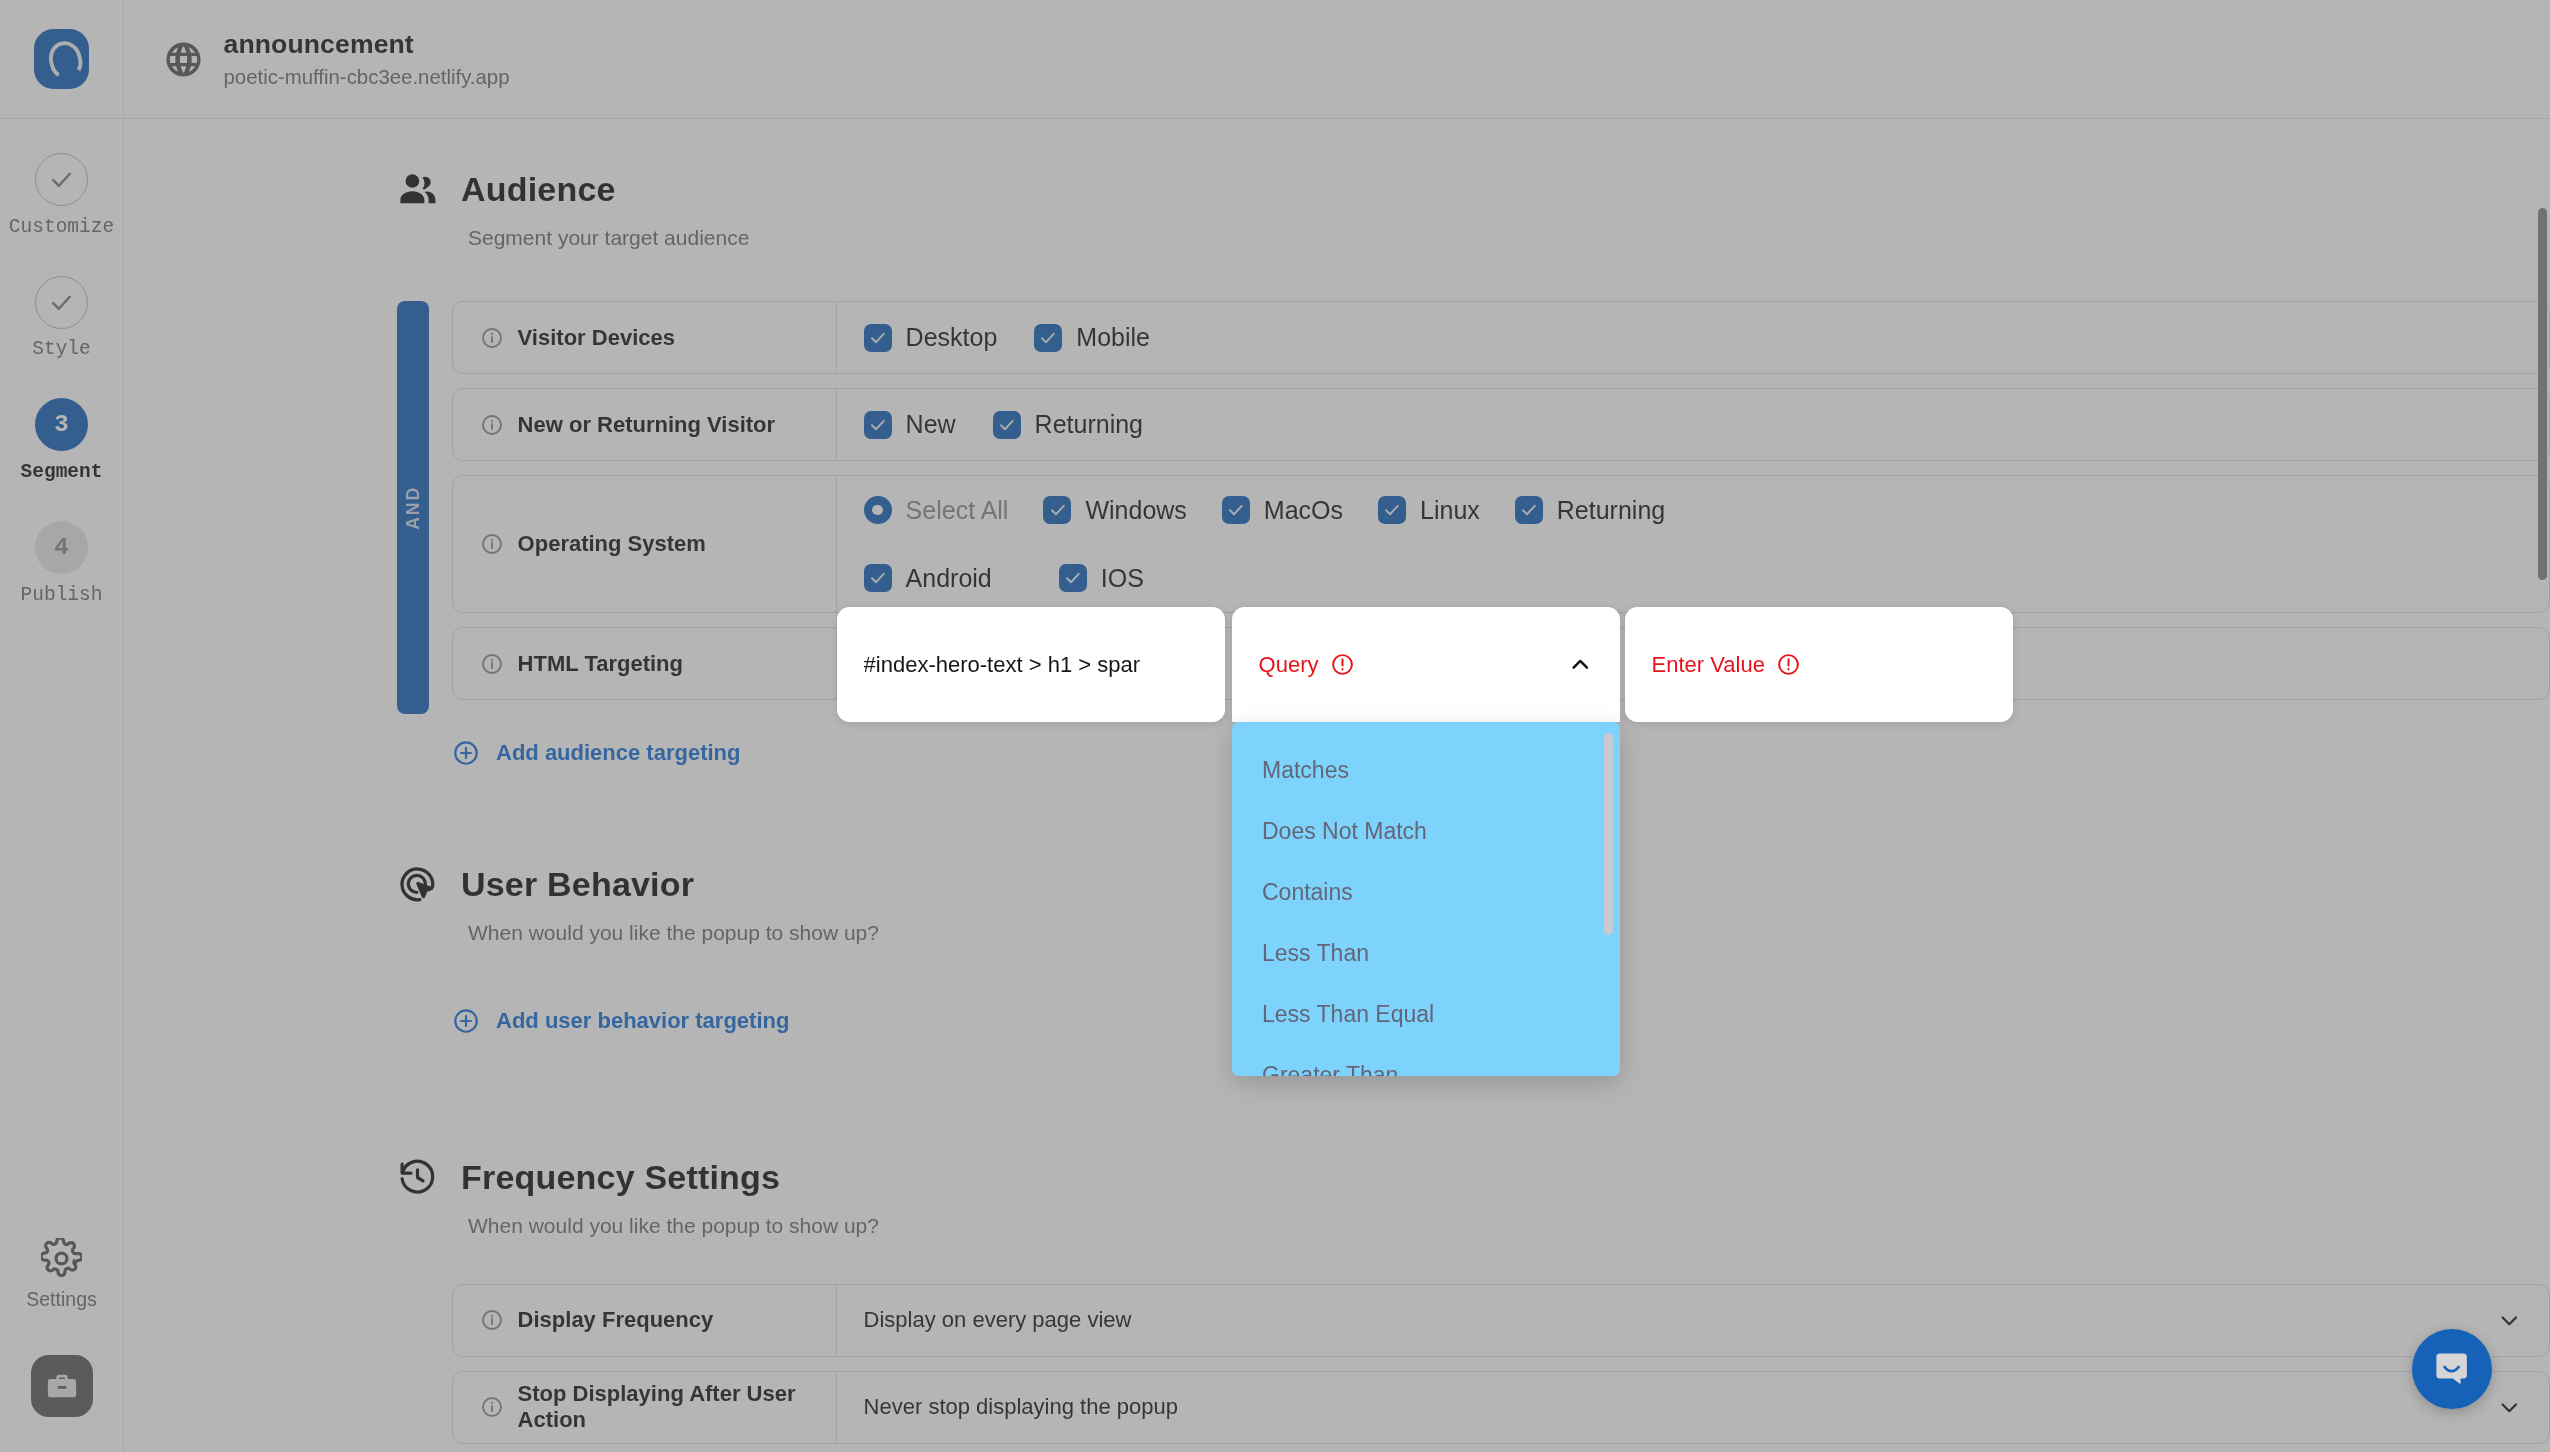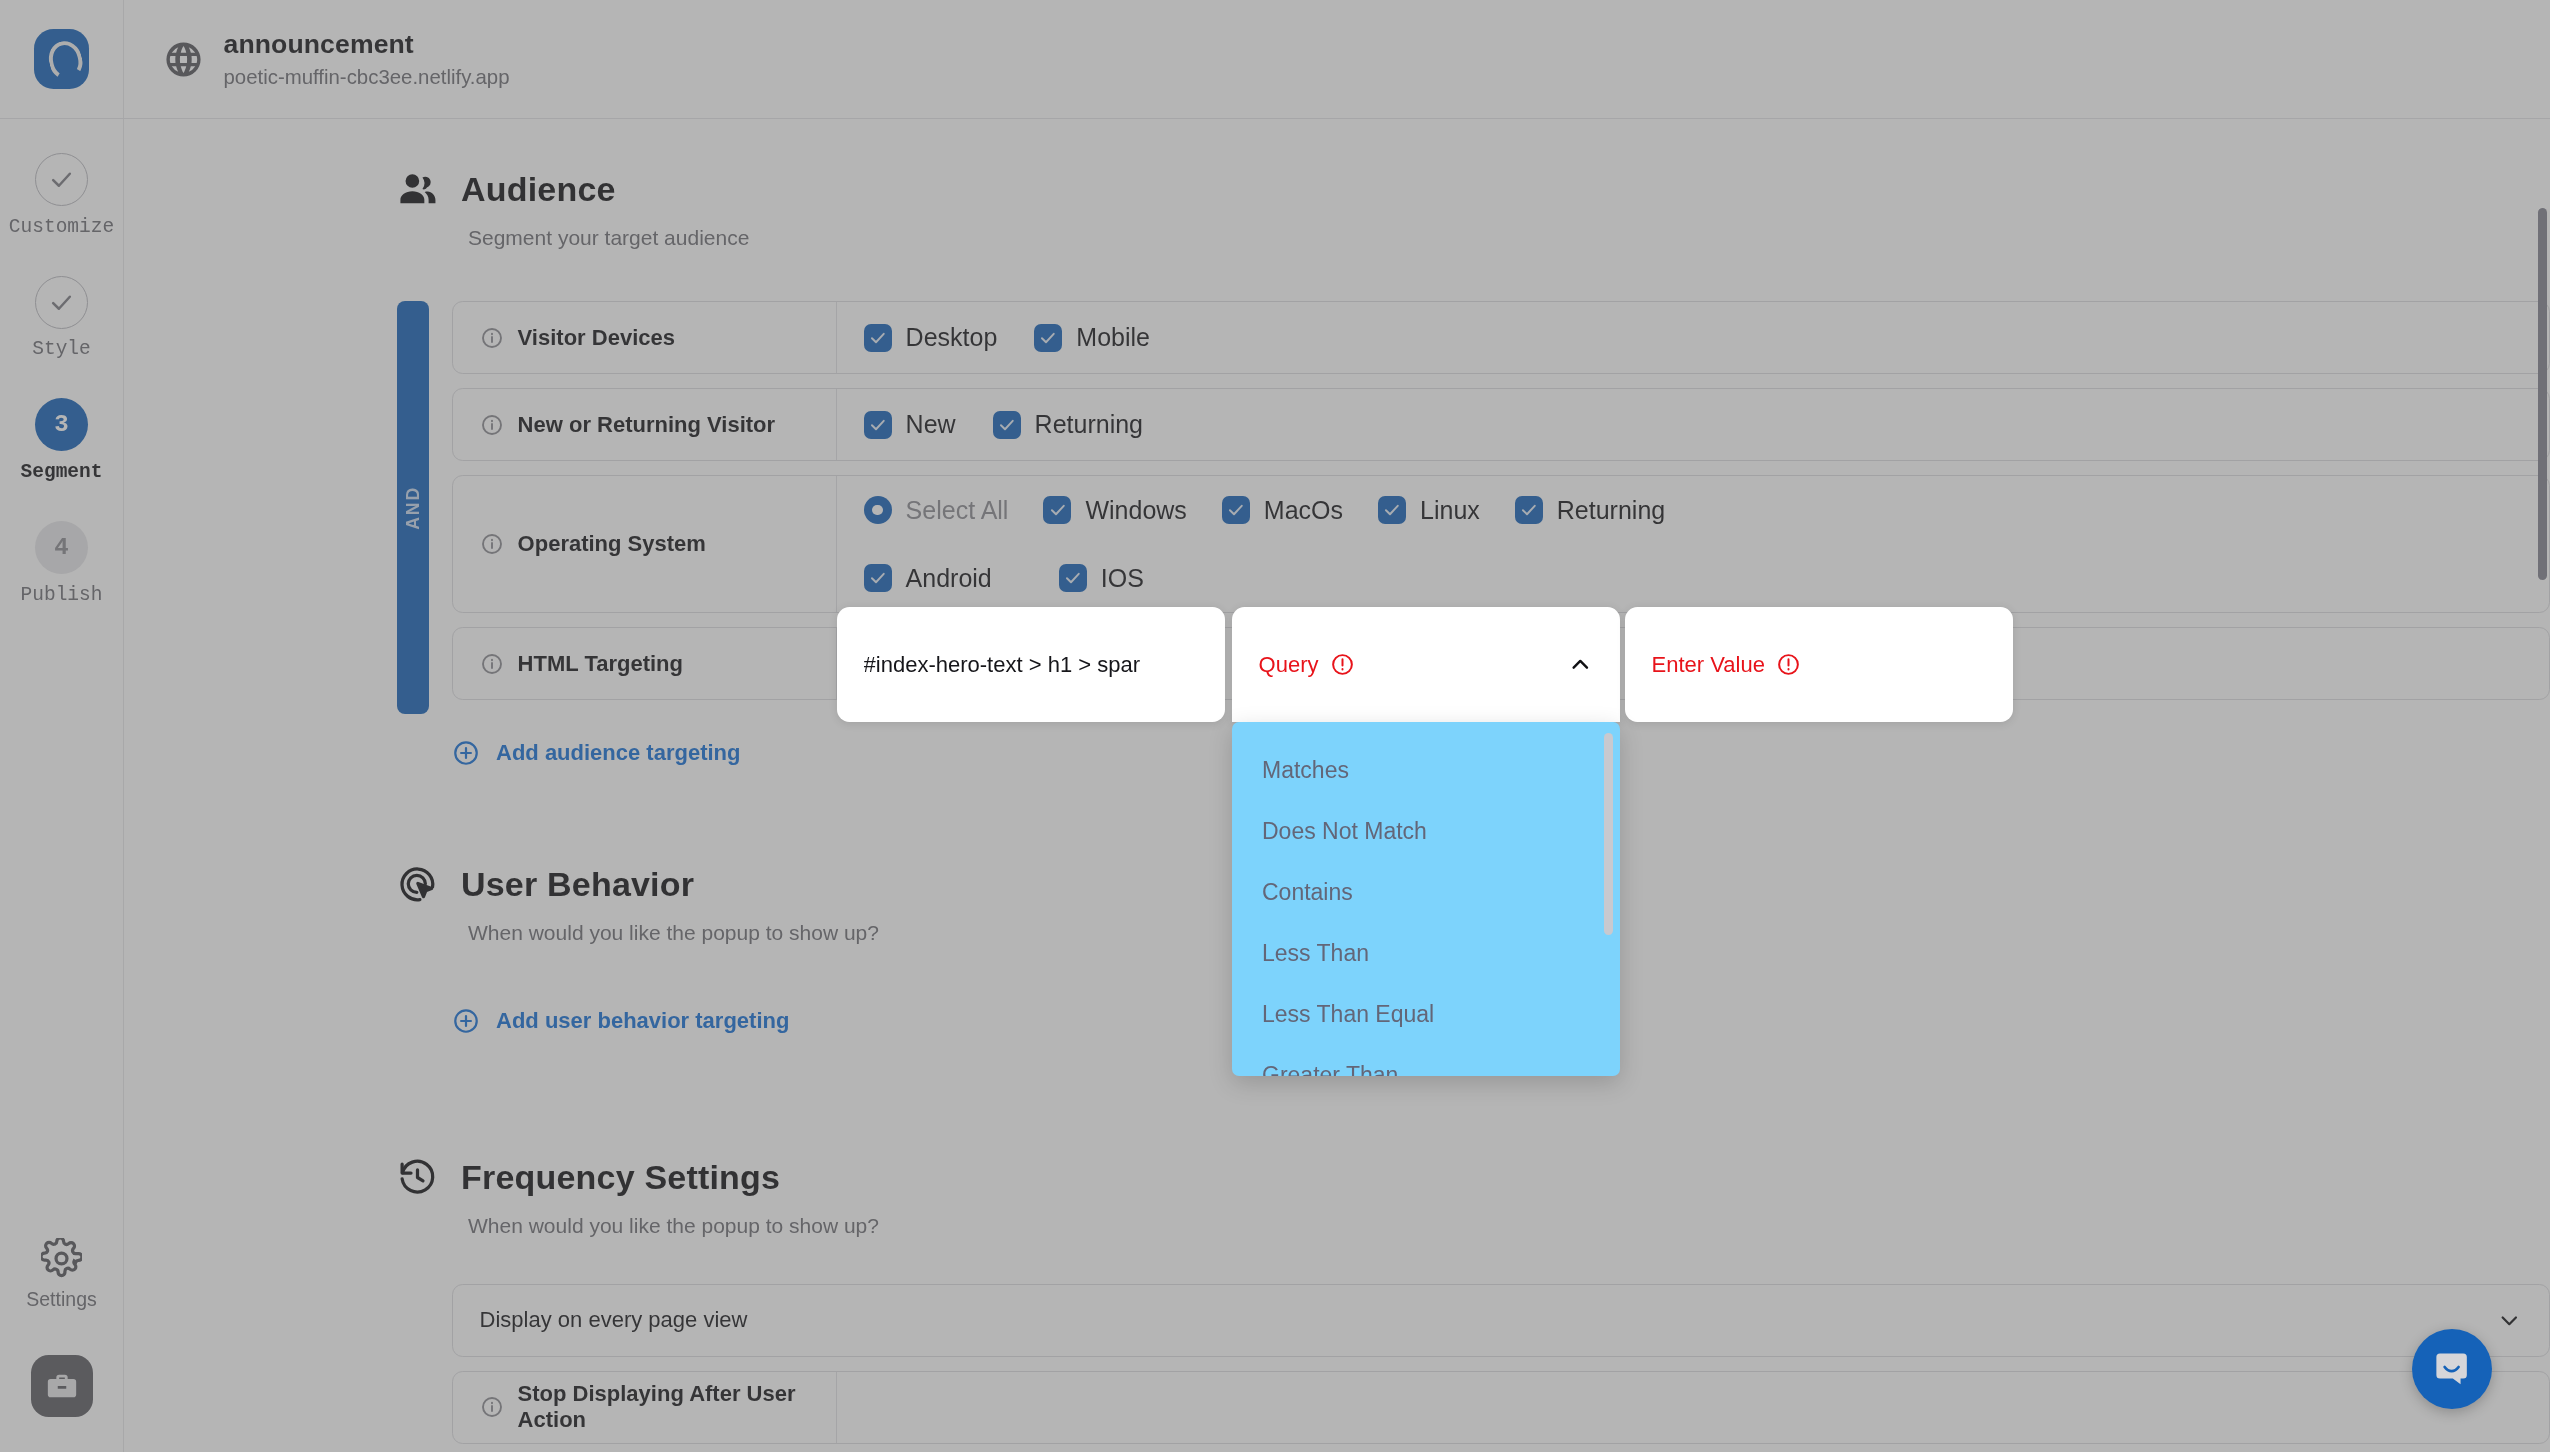--- a/index.html
+++ b/index.html
@@ -513,36 +513,49 @@
           </svg>
           <div class="section-title">Frequency Settings</div>
         </div>
         <div class="section-sub">When would you like the popup to show up?</div>
 
         <div class="group" style="margin-top:46px;">
           <div class="and-bar" style="background:transparent;"></div>
           <div class="rows">
 
             <div class="row">
+              <div class="row-label">
+                <svg class="info-icon" viewBox="0 0 24 24" fill="none" stroke="currentColor" stroke-width="1.9">
+                    <circle cx="12" cy="12" r="9"></circle>
+                    <path d="M12 11v5M12 7.6v.6" stroke-linecap="round"></path>
+                  </svg>
+                <span class="row-label-text">Display Frequency</span>
+              </div>
               <div class="row-body select-row-body">
                 <span class="select-value">Display on every page view</span>
                 <svg class="chev" viewBox="0 0 24 24" fill="none" stroke="currentColor" stroke-width="2" stroke-linecap="round" stroke-linejoin="round">
                     <polyline points="6 9.5 12 15.5 18 9.5"></polyline>
                   </svg>
               </div>
 
             </div>
 
             <div class="row">
               <div class="row-label">
                 <svg class="info-icon" viewBox="0 0 24 24" fill="none" stroke="currentColor" stroke-width="1.9">
                     <circle cx="12" cy="12" r="9"></circle>
                     <path d="M12 11v5M12 7.6v.6" stroke-linecap="round"></path>
                   </svg>
                 <span class="row-label-text">Stop Displaying After User Action</span>
+              </div>
+              <div class="row-body select-row-body">
+                <span class="select-value">Never stop displaying the popup</span>
+                <svg class="chev" viewBox="0 0 24 24" fill="none" stroke="currentColor" stroke-width="2" stroke-linecap="round" stroke-linejoin="round">
+                    <polyline points="6 9.5 12 15.5 18 9.5"></polyline>
+                  </svg>
               </div>
 
             </div>
 
           </div>
         </div>
       </div>
 
     </div>
   </div>

